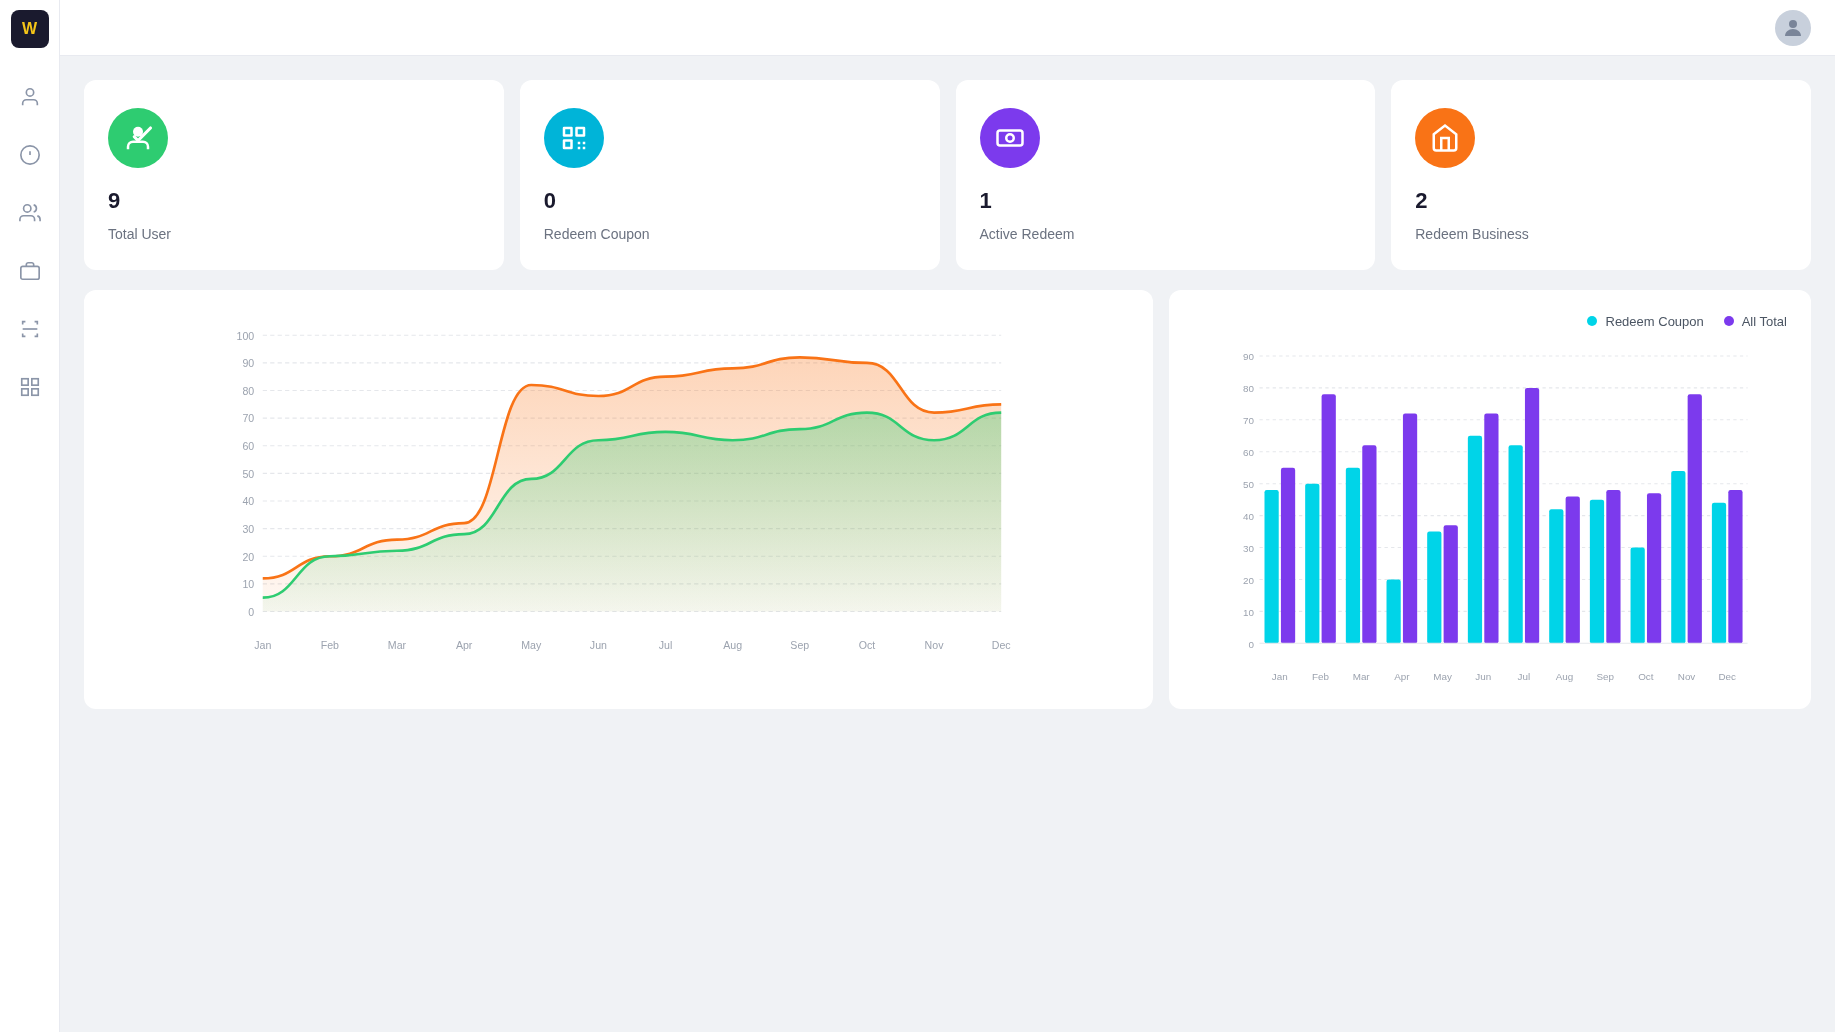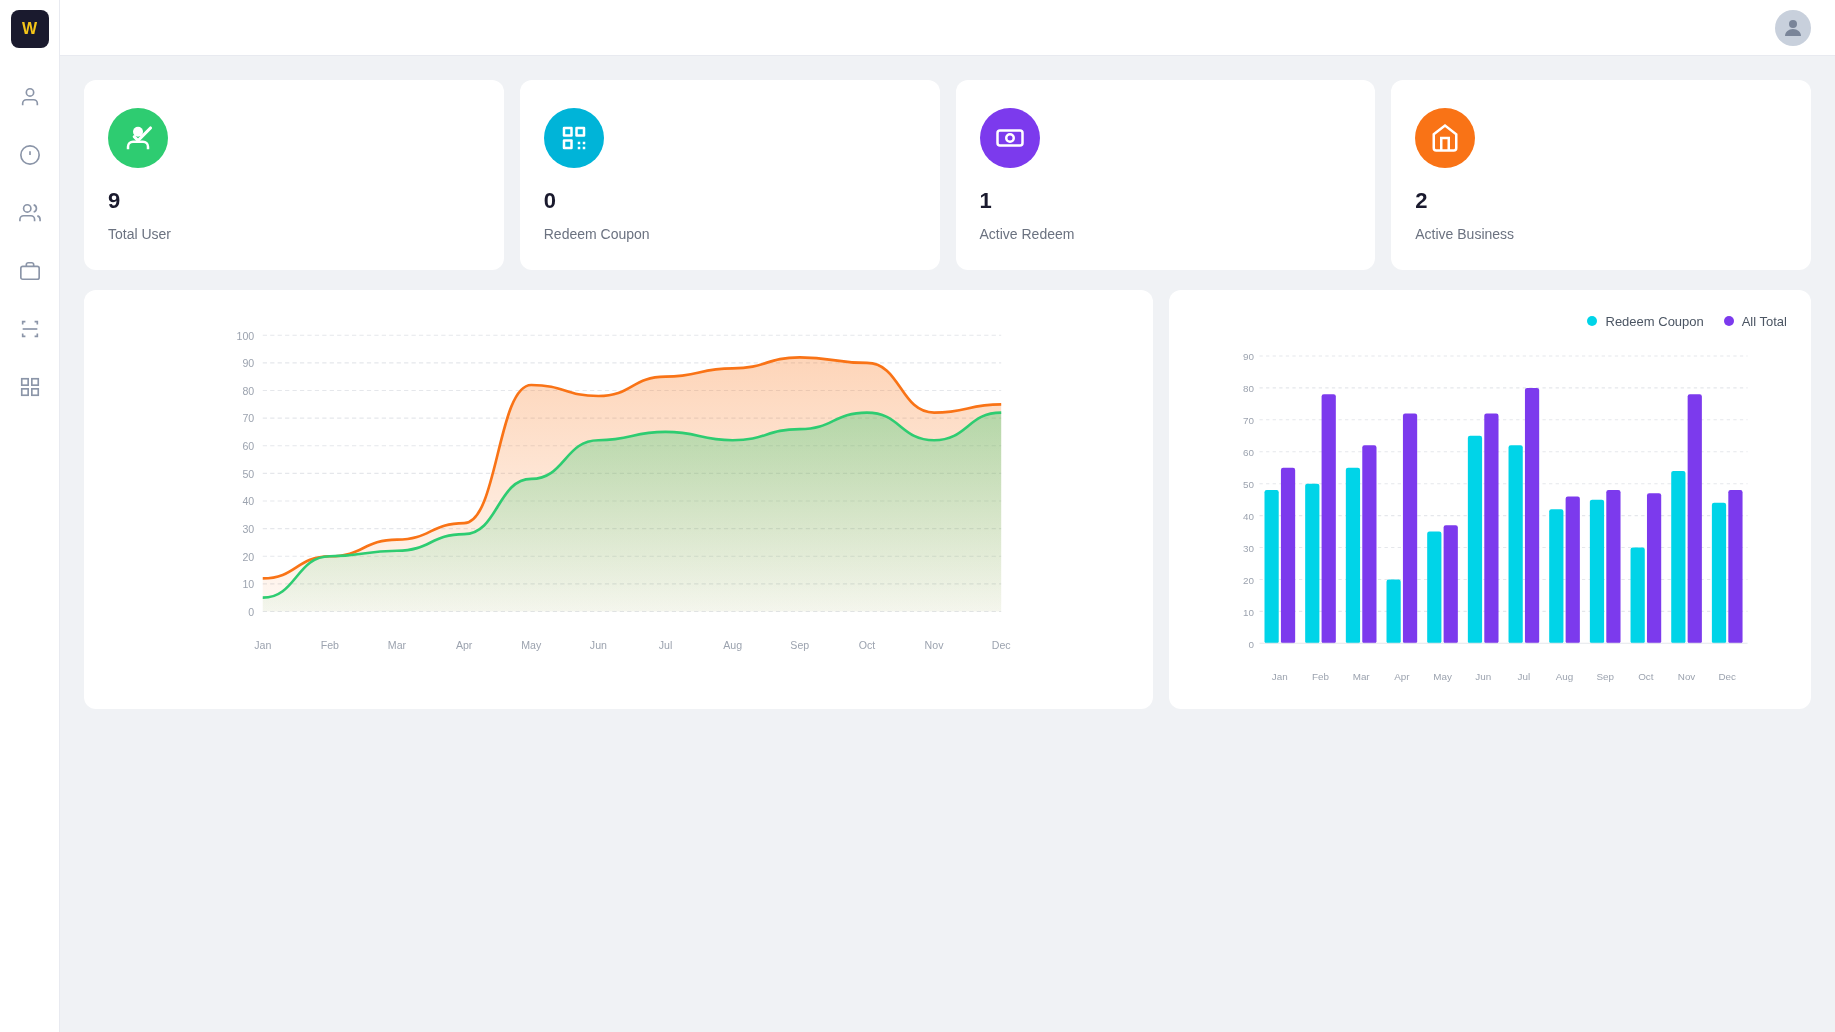--- a/index.html
+++ b/index.html
@@ -274,21 +274,21 @@
       </div>
 
       <div class="stat-card">
         <div class="stat-icon-circle icon-orange">
           <svg width="30" height="30" viewBox="0 0 24 24" fill="none" stroke="white" stroke-width="2">
             <path d="M3 9l9-7 9 7v11a2 2 0 0 1-2 2H5a2 2 0 0 1-2-2z"></path>
             <polyline points="9 22 9 12 15 12 15 22"></polyline>
           </svg>
         </div>
         <div class="stat-number">2</div>
-        <div class="stat-label">Active Business</div>
+        <div class="stat-label">Redeem Business</div>
       </div>
 
     </div>
 
     <div class="charts-row">
 
       <div class="chart-card">
         <div class="line-chart-container">
           <svg id="lineChartSvg" viewBox="0 0 760 320" preserveAspectRatio="xMidYMid meet">
 

